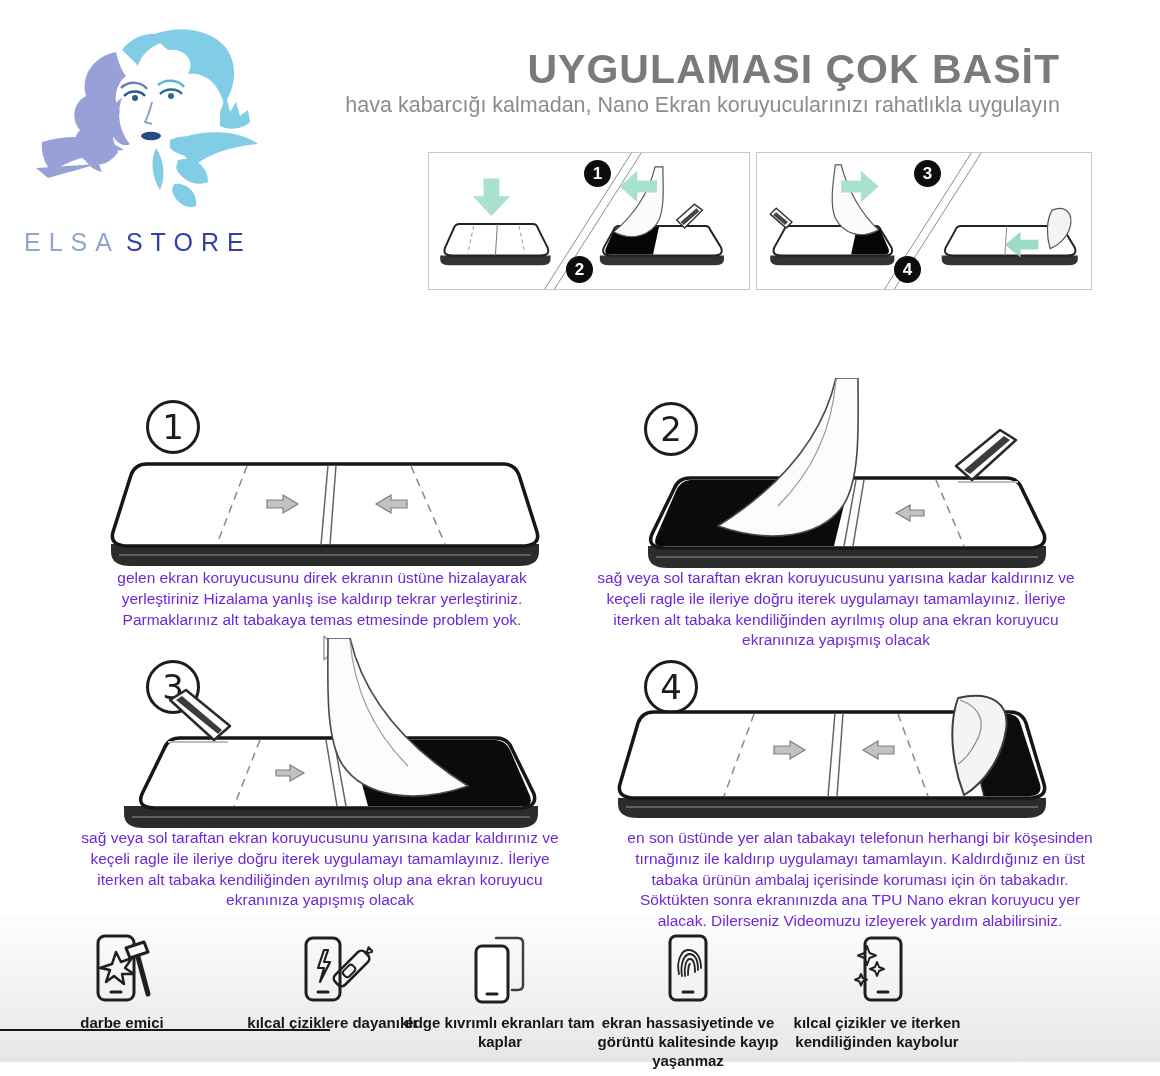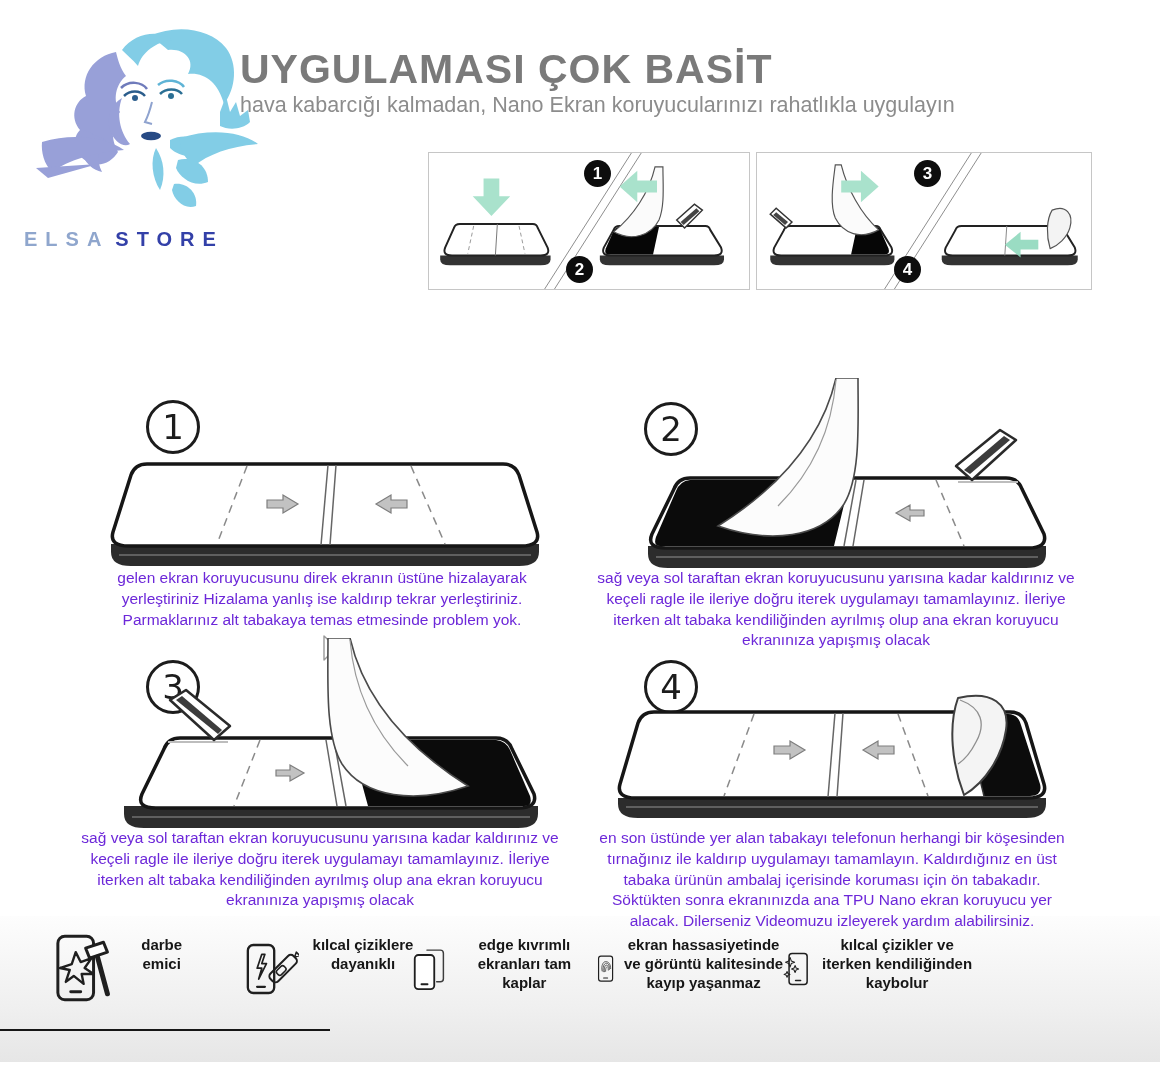--- a/index.html
+++ b/index.html
@@ -1,32 +1,32 @@
 <!DOCTYPE html>
 <html><head>
 <meta charset="utf-8">
 <style>
   html,body{margin:0;padding:0;background:#fff}
   #canvas{position:relative;width:1160px;height:1076px;background:#ffffff;
           font-family:"Liberation Sans",sans-serif;overflow:hidden}
   .abs{position:absolute}
   .hdr-title{font-size:41px;font-weight:bold;color:#7a7a7a;letter-spacing:1px;white-space:nowrap}
   .hdr-sub{font-size:21.5px;color:#8c8c8c;margin-top:0;white-space:nowrap}
-  .brand-text{font-size:20px;font-weight:bold;letter-spacing:8px;white-space:nowrap}
+  .brand-text{font-size:25px;font-weight:normal;letter-spacing:8px;white-space:nowrap}
   .brand-elsa{color:#8fa6cd}
   .brand-store{color:#3340a8}
   .strip-box{background:#fff;border:1px solid #c6c6c6;box-sizing:border-box}
   .badge{width:27px;height:27px;border-radius:50%;background:#0d0d0d;color:#fff;
          font-size:17px;font-weight:bold;display:flex;align-items:center;justify-content:center}
   .step-num{width:54px;height:54px;border:3px solid #1c1c1c;border-radius:50%;color:#1c1c1c;
             font-size:34px;display:flex;align-items:center;justify-content:center;
             font-family:"DejaVu Sans",sans-serif;box-sizing:border-box}
   .step-text{font-size:15.5px;line-height:1.34;color:#6d28d9;text-align:center}
   .band{background:linear-gradient(180deg,#fdfdfd 0%,#f0f0f0 60%,#e6e6e6 100%)}
-  .feature{display:flex;flex-direction:row;align-items:flex-start;text-align:center}
+  .feature{display:flex;flex-direction:column;align-items:center;text-align:center}
   .feature .cap{font-size:15px;font-weight:bold;color:#161616;line-height:1.28;margin-top:5px}
   .blackline{background:#161616}
   svg{display:block}
 </style>
 </head>
 <body>
 
 <div id="canvas">
 
   <div class="abs band" style="left:0;top:916;left:0px;top:916px;width:1160px;height:146px"></div>
@@ -61,21 +61,21 @@
       <path d="M8 148 L70 144 L20 158 Z" fill="#98a0d8"></path>
 
       <path d="M192 92 l6 -16 l4 16 l6 -10 l4 14 l8 -6 l2 12 C214 110 200 110 192 106 Z" fill="#82cde6"></path>
       <path d="M152 118 C184 108 214 112 230 124 C204 126 180 134 166 146 C156 138 151 128 152 118 Z" fill="#82cde6"></path>
     </svg>
   </div>
   <div class="abs brand-text" style="left:24px;top:228px">
     <span class="brand-elsa">ELSA</span><span style="display:inline-block;width:6px"></span><span class="brand-store">STORE</span>
   </div>
 
-  <div class="abs" style="left:240px;top:46px;width:830px;text-align:left">
+  <div class="abs" style="left:230px;top:46px;width:830px;text-align:right">
     <div class="hdr-title">UYGULAMASI ÇOK BASİT</div>
     <div class="hdr-sub">hava kabarcığı kalmadan, Nano Ekran koruyucularınızı rahatlıkla uygulayın</div>
   </div>
 
   <div class="abs strip-box" style="left:428px;top:152px;width:322px;height:138px">
     <svg width="320" height="136" viewBox="0 0 322 138">
       <path d="M116 138 L204 0 M126 138 L214 0" stroke="#8c8c8c" stroke-width="1" fill="none"></path>
 
       <path d="M54 26 h16 v18 h11 l-19 20 l-19 -20 h11 z" fill="#a9e2cc"></path>
       <path d="M10 104 L122 104 L122 108 Q122 114 112 114 L20 114 Q10 114 10 108 Z" fill="#333"></path>
@@ -184,21 +184,21 @@
       <path d="M362 22 L382 104" stroke="#333" stroke-width="1.5"></path>
       <path d="M233 21 L226 105 M241 21 L235 105" stroke="#666" stroke-width="1.5" fill="none"></path>
       <path d="M152 22 L122 104" stroke="#8a8a8a" stroke-width="1.5" stroke-dasharray="8 6"></path>
       <path d="M296 22 L326 104" stroke="#8a8a8a" stroke-width="1.5" stroke-dasharray="8 6"></path>
       <path d="M172 54 h16 v-5 l15 9 l-15 9 v-5 h-16 z" fill="#c2c2c2" stroke="#7e7e7e" stroke-width="1.2"></path>
       <path d="M292 54 h-16 v-5 l-15 9 l15 9 v-5 h16 z" fill="#c2c2c2" stroke="#7e7e7e" stroke-width="1.2"></path>
       <path d="M356 6 C390 -2 408 12 404 38 C400 64 384 90 362 103 C350 72 346 34 356 6 Z" fill="#f4f4f4" stroke="#3f3f3f" stroke-width="2" stroke-linejoin="round"></path>
       <path d="M358 8 C380 16 384 32 374 50 C368 62 362 68 356 72" stroke="#8f8f8f" stroke-width="1.3" fill="none"></path>
     </svg>
   </div>
-  <div class="abs step-text" style="left:592px;top:828px;width:480px">en son üstünde yer alan tabakayı telefonun herhangi bir köşesinden tırnağınız ile kaldırıp uygulamayı tamamlayın. Kaldırdığınız en üst tabaka ürünün ambalaj içerisinde koruması için ön tabakadır. Söktükten sonra ekranınızda ana TPU Nano ekran koruyucu yer alacak. Dilerseniz Videomuzu izleyerek yardım alabilirsiniz.</div>
+  <div class="abs step-text" style="left:620px;top:828px;width:480px">en son üstünde yer alan tabakayı telefonun herhangi bir köşesinden tırnağınız ile kaldırıp uygulamayı tamamlayın. Kaldırdığınız en üst tabaka ürünün ambalaj içerisinde koruması için ön tabakadır. Söktükten sonra ekranınızda ana TPU Nano ekran koruyucu yer alacak. Dilerseniz Videomuzu izleyerek yardım alabilirsiniz.</div>
 
   <div class="abs feature" style="left:42px;top:930px;width:160px">
     <svg width="82" height="78" viewBox="0 0 80 78" fill="none" stroke="#1f1f1f" stroke-width="3" stroke-linejoin="round" stroke-linecap="round">
       <rect x="16" y="6" width="36" height="64" rx="7"></rect>
       <line x1="29" y1="62" x2="39" y2="62"></line>
       <path d="M34 22 L39 32 L50 28 L43 38 L52 44 L40 44 L42 54 L32 46 L24 52 L28 40 L18 38 L30 34 Z" stroke-width="2.4"></path>
       <path d="M44 18 L62 12 L66 22 L48 28 Z" fill="#fff"></path>
       <path d="M56 27 L66 64" stroke-width="5"></path>
     </svg>
     <div class="cap">darbe emici</div>

